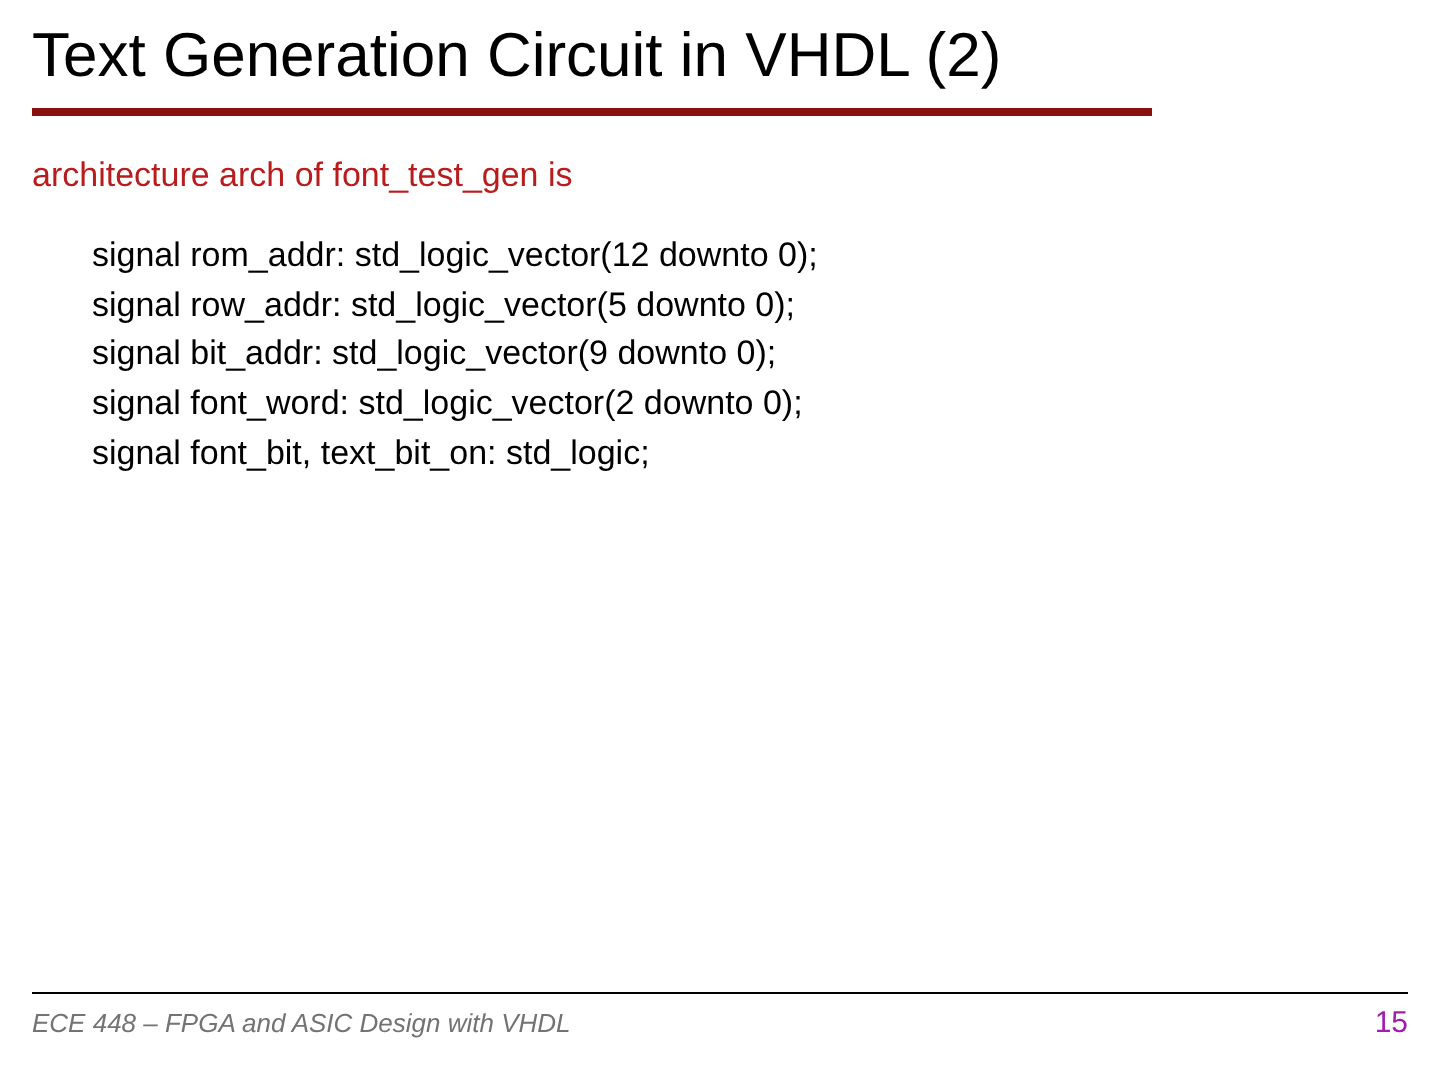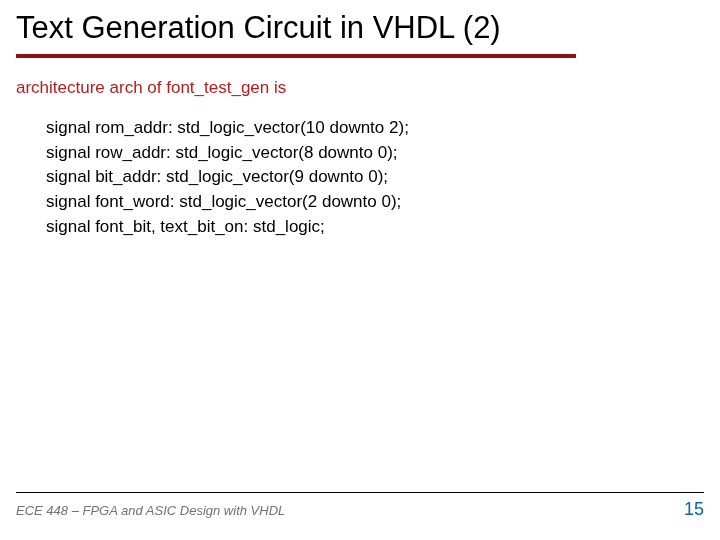--- a/index.html
+++ b/index.html
@@ -52,36 +52,36 @@
     display: flex;
     justify-content: space-between;
     align-items: baseline;
   }
   .footer-left {
     font-size: 13px;
     font-style: italic;
     color: #737373;
   }
   .footer-right {
-    font-size: 18px;
-    color: #0369a1;
+    font-size: 15px;
+    color: #a21caf;
   }
 </style>
 </head>
 <body>
 
 <div class="slide">
   <h1 class="title">Text Generation Circuit in VHDL (2)</h1>
   <div class="title-rule"></div>
 
   <div class="arch-line">architecture arch of font_test_gen is</div>
 
   <div class="signals">
-    <div class="signal-line">signal rom_addr: std_logic_vector(10 downto 2);</div>
-    <div class="signal-line">signal row_addr: std_logic_vector(8 downto 0);</div>
+    <div class="signal-line">signal rom_addr: std_logic_vector(12 downto 0);</div>
+    <div class="signal-line">signal row_addr: std_logic_vector(5 downto 0);</div>
     <div class="signal-line">signal bit_addr: std_logic_vector(9 downto 0);</div>
     <div class="signal-line">signal font_word: std_logic_vector(2 downto 0);</div>
     <div class="signal-line">signal font_bit, text_bit_on: std_logic;</div>
   </div>
 
   <div class="footer">
     <div class="footer-rule"></div>
     <div class="footer-row">
       <div class="footer-left">ECE 448 – FPGA and ASIC Design with VHDL</div>
       <div class="footer-right">15</div>

